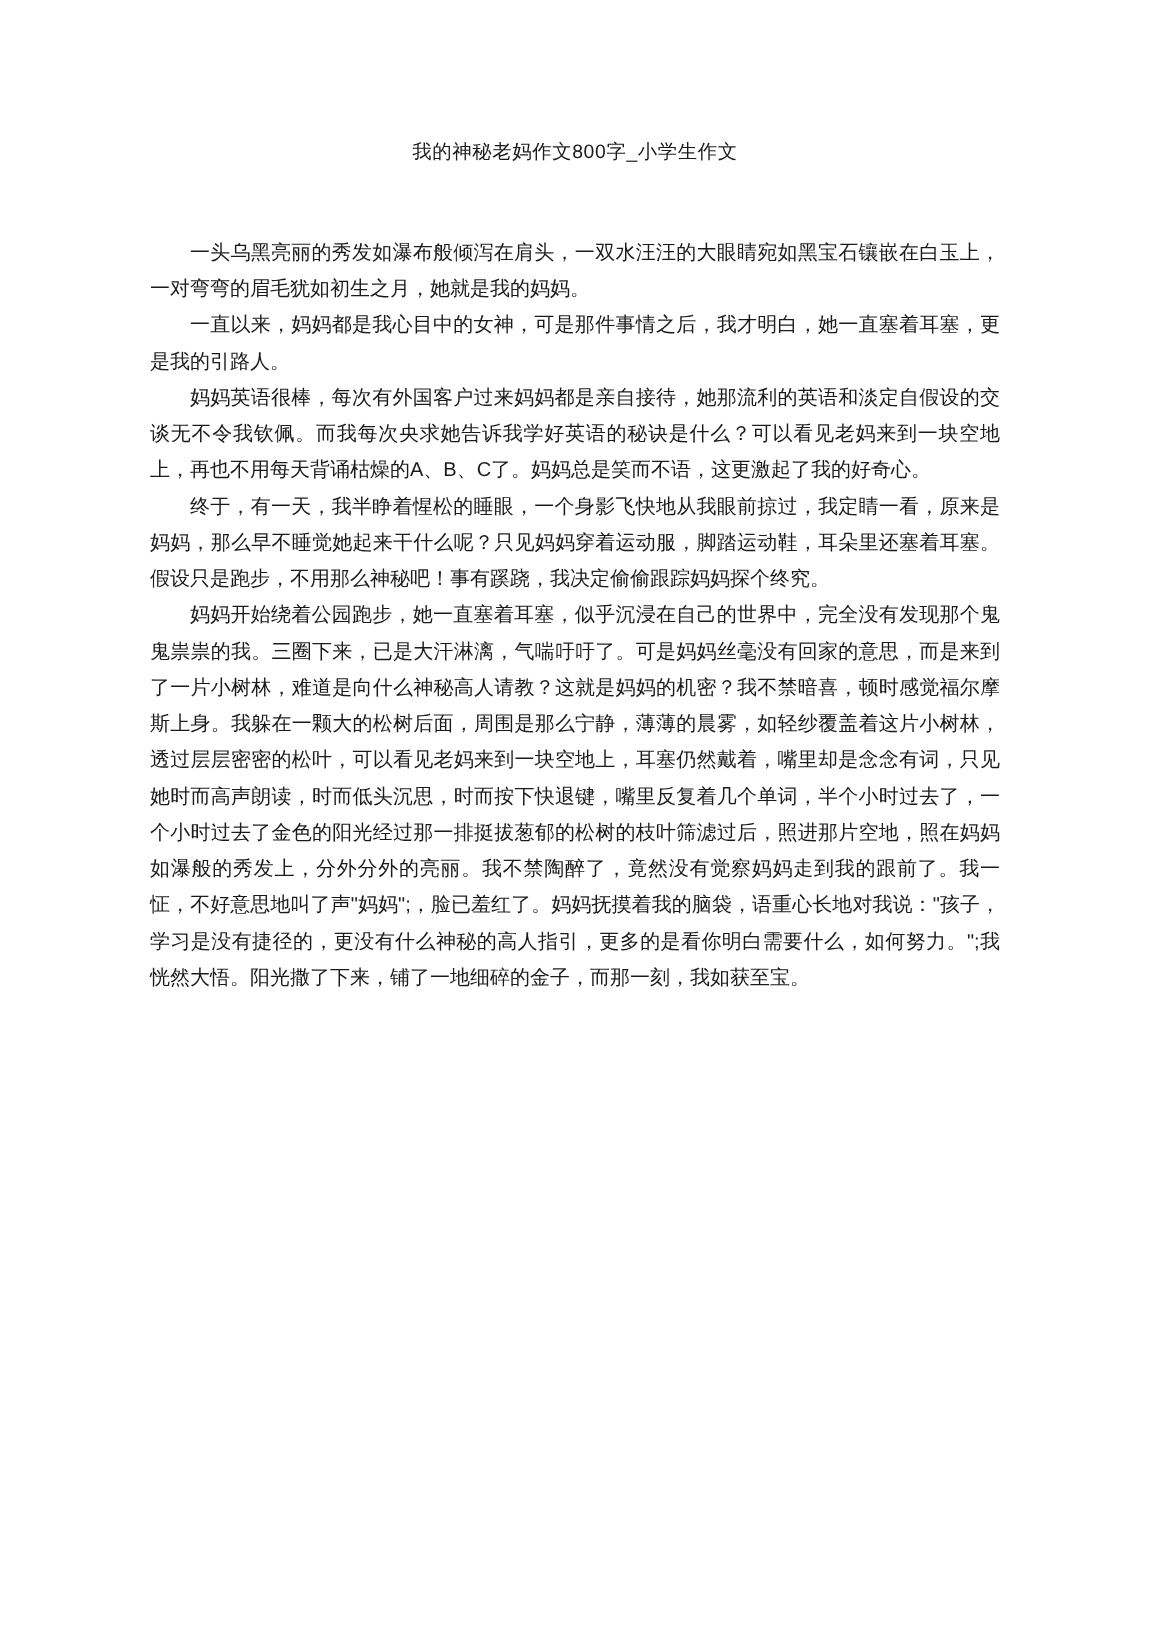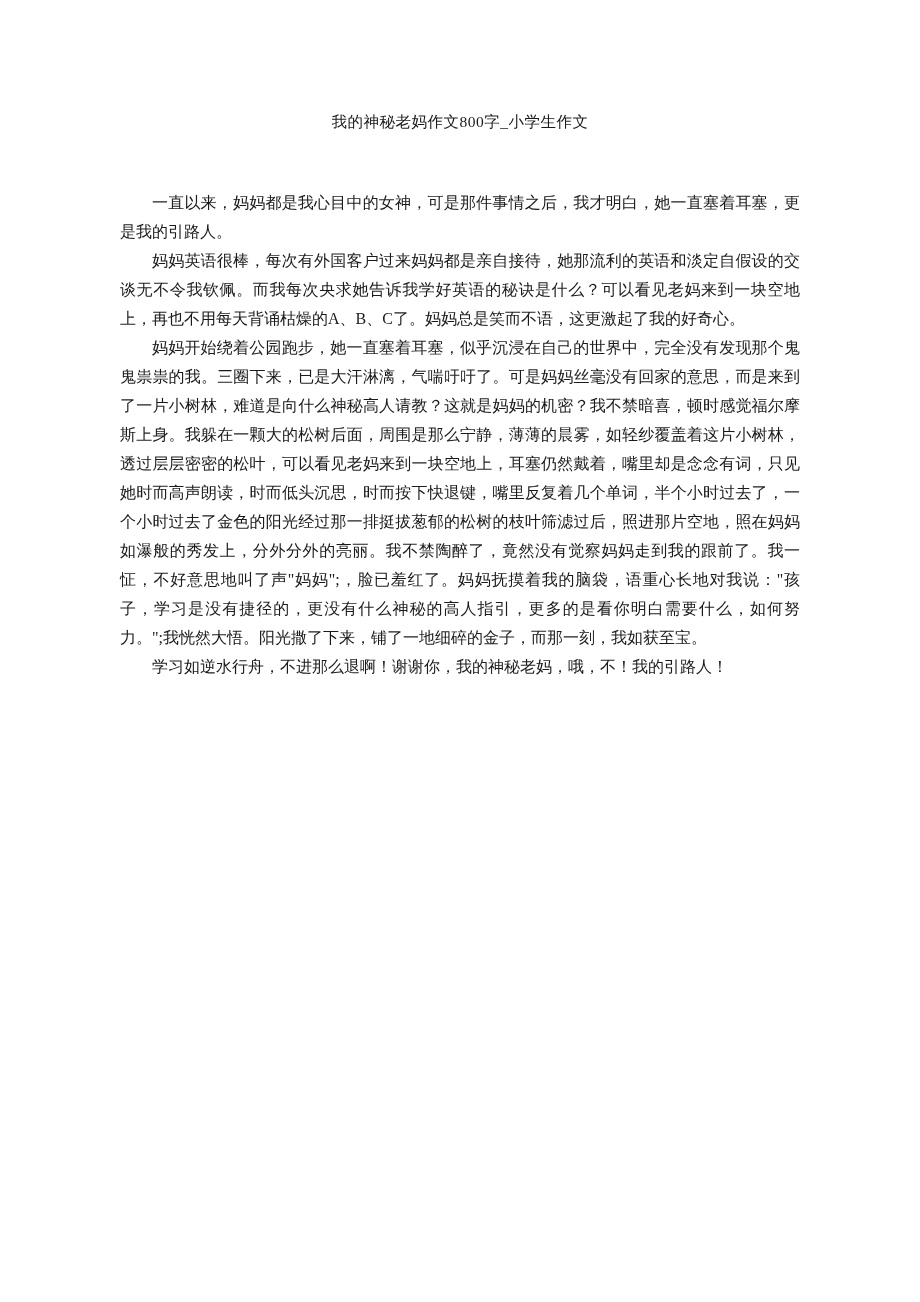--- a/index.html
+++ b/index.html
@@ -14,21 +14,20 @@
     color: #1a1a1a;
     position: relative;
     overflow: hidden;
   }
   .page {
     box-sizing: border-box;
     width: 920px;
     height: 1302px;
     padding: 112px 120px 0 120px;
     background: #ffffff;
-    font-family: Liberation Serif, serif;
   }
   .doc-title {
     text-align: center;
     font-size: 15.5px;
     font-weight: normal;
     margin: 0 0 0 0;
     line-height: 20px;
     color: #1a1a1a;
     letter-spacing: 0.5px;
   }
@@ -47,18 +46,19 @@
     word-break: break-all;
   }
 </style>
 </head>
 <body>
 
 <div class="page">
   <h1 class="doc-title">我的神秘老妈作文800字_小学生作文</h1>
 
   <div class="doc-body">
+    <p>一头乌黑亮丽的秀发如瀑布般倾泻在肩头，一双水汪汪的大眼睛宛如黑宝石镶嵌在白玉上，一对弯弯的眉毛犹如初生之月，她就是我的妈妈。</p>
     <p>一直以来，妈妈都是我心目中的女神，可是那件事情之后，我才明白，她一直塞着耳塞，更是我的引路人。</p>
     <p>妈妈英语很棒，每次有外国客户过来妈妈都是亲自接待，她那流利的英语和淡定自假设的交谈无不令我钦佩。而我每次央求她告诉我学好英语的秘诀是什么？可以看见老妈来到一块空地上，再也不用每天背诵枯燥的A、B、C了。妈妈总是笑而不语，这更激起了我的好奇心。</p>
+    <p>终于，有一天，我半睁着惺松的睡眼，一个身影飞快地从我眼前掠过，我定睛一看，原来是妈妈，那么早不睡觉她起来干什么呢？只见妈妈穿着运动服，脚踏运动鞋，耳朵里还塞着耳塞。假设只是跑步，不用那么神秘吧！事有蹊跷，我决定偷偷跟踪妈妈探个终究。</p>
     <p>妈妈开始绕着公园跑步，她一直塞着耳塞，似乎沉浸在自己的世界中，完全没有发现那个鬼鬼祟祟的我。三圈下来，已是大汗淋漓，气喘吁吁了。可是妈妈丝毫没有回家的意思，而是来到了一片小树林，难道是向什么神秘高人请教？这就是妈妈的机密？我不禁暗喜，顿时感觉福尔摩斯上身。我躲在一颗大的松树后面，周围是那么宁静，薄薄的晨雾，如轻纱覆盖着这片小树林，透过层层密密的松叶，可以看见老妈来到一块空地上，耳塞仍然戴着，嘴里却是念念有词，只见她时而高声朗读，时而低头沉思，时而按下快退键，嘴里反复着几个单词，半个小时过去了，一个小时过去了金色的阳光经过那一排挺拔葱郁的松树的枝叶筛滤过后，照进那片空地，照在妈妈如瀑般的秀发上，分外分外的亮丽。我不禁陶醉了，竟然没有觉察妈妈走到我的跟前了。我一怔，不好意思地叫了声"妈妈";，脸已羞红了。妈妈抚摸着我的脑袋，语重心长地对我说："孩子，学习是没有捷径的，更没有什么神秘的高人指引，更多的是看你明白需要什么，如何努力。";我恍然大悟。阳光撒了下来，铺了一地细碎的金子，而那一刻，我如获至宝。</p>
-    <p>学习如逆水行舟，不进那么退啊！谢谢你，我的神秘老妈，哦，不！我的引路人！</p>
   </div>
 </div>
 
 </body></html>

